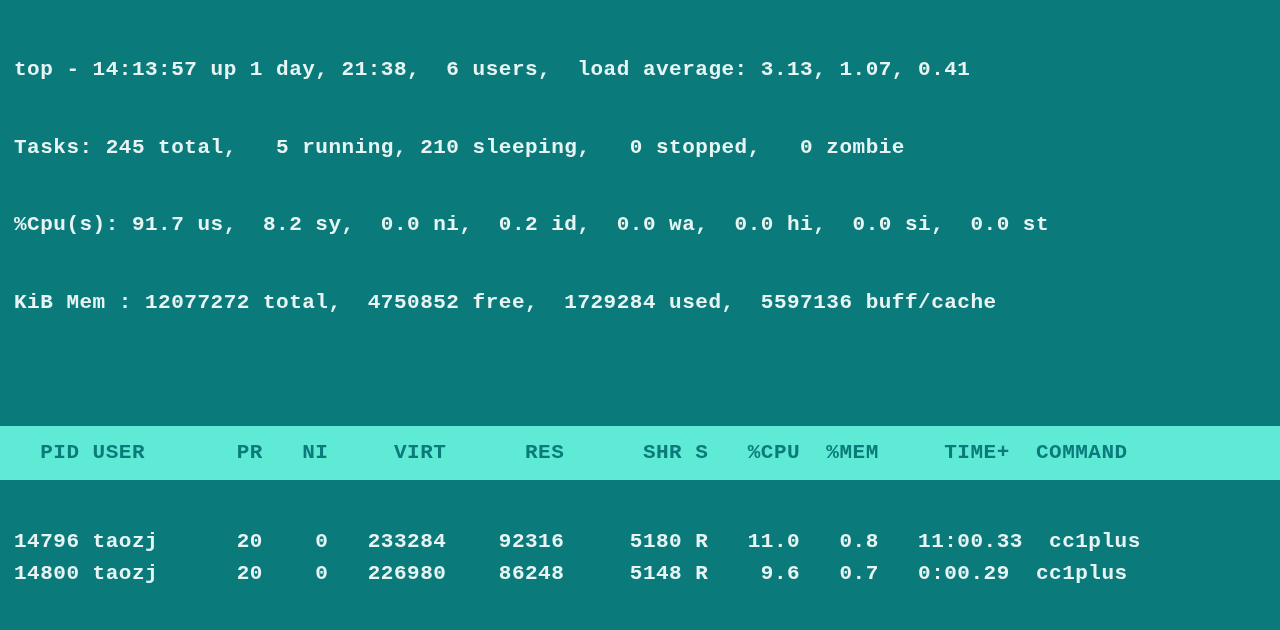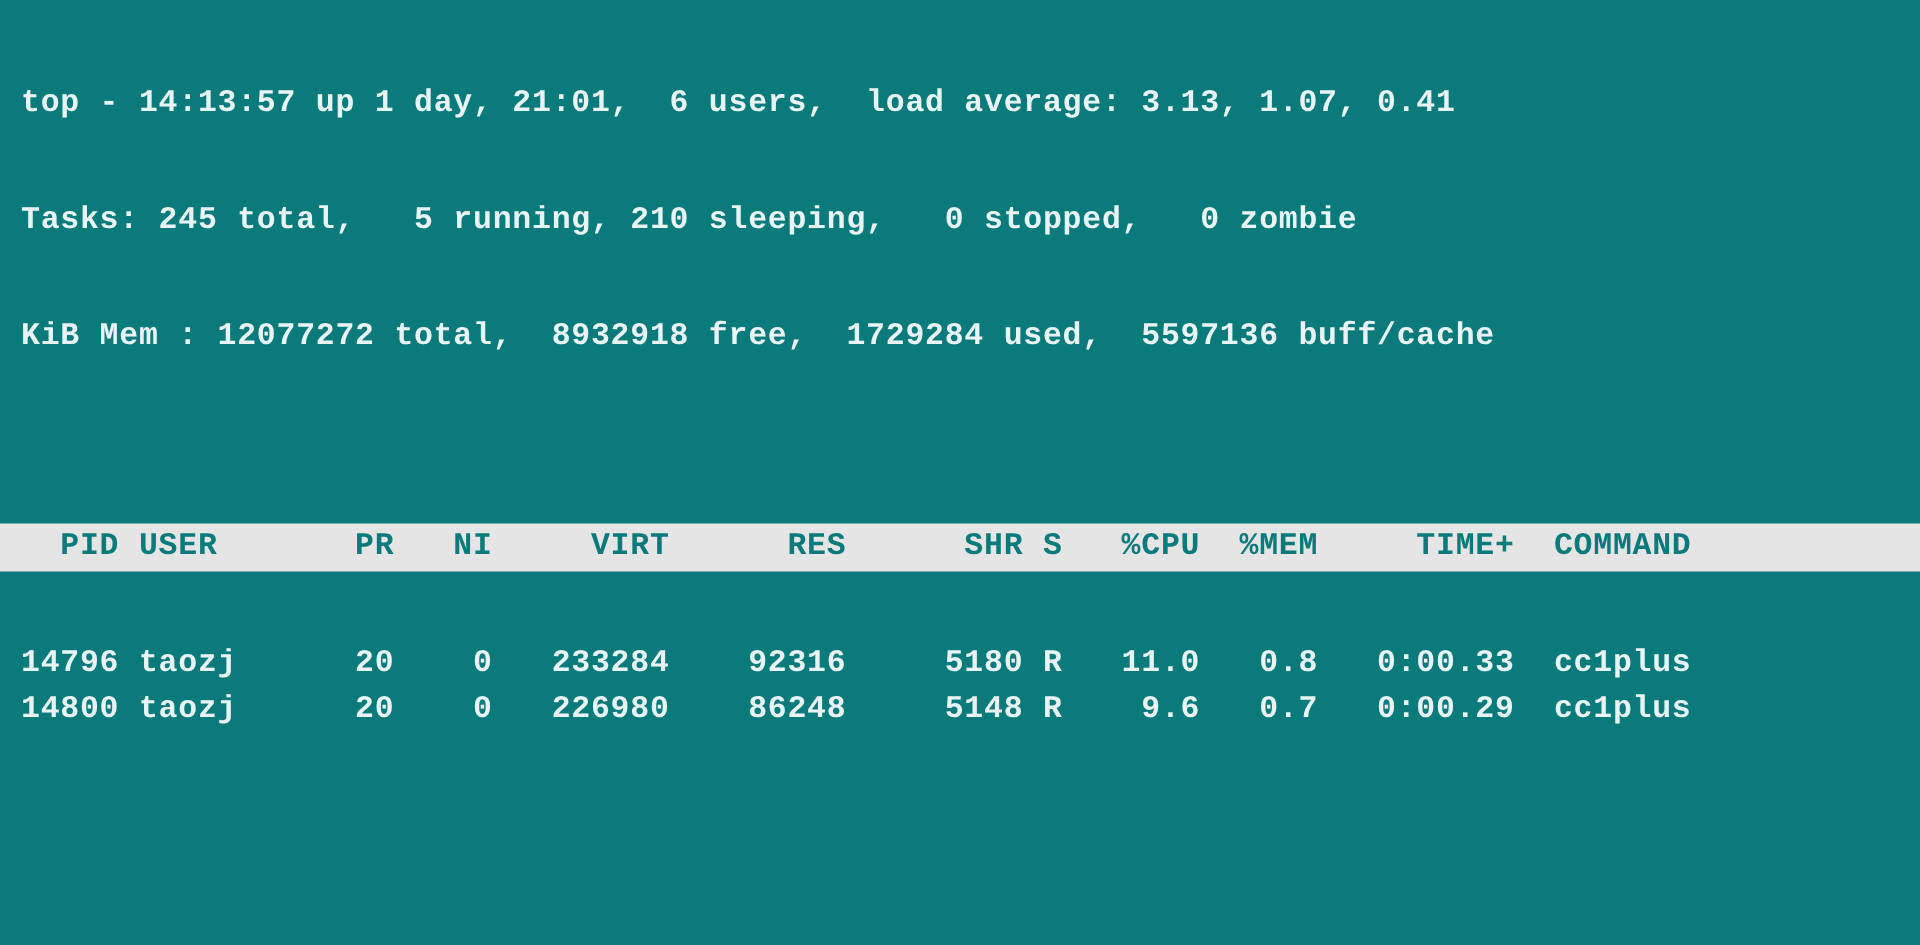--- a/index.html
+++ b/index.html
@@ -18,36 +18,37 @@
     padding: 8px 14px;
     white-space: pre;
   }
   .summary-line {
     line-height: 1.5;
   }
   .spacer {
     height: 16px;
   }
   .header-row {
-    background: #e5e5e5;
+    background: #5eead4;
     color: #0a7a7a;
     line-height: 1.45;
-    padding: 1px 0;
+    padding: 12px 0;
     margin-left: -14px;
     margin-right: -14px;
     padding-left: 14px;
     padding-right: 14px;
   }
   .proc-row {
     line-height: 1.5;
   }
 </style>
 </head>
 <body>
 
 <div class="terminal">
-  <div class="summary-line">top - 14:13:57 up 1 day, 21:01,  6 users,  load average: 3.13, 1.07, 0.41</div>
+  <div class="summary-line">top - 14:13:57 up 1 day, 21:38,  6 users,  load average: 3.13, 1.07, 0.41</div>
   <div class="summary-line">Tasks: 245 total,   5 running, 210 sleeping,   0 stopped,   0 zombie</div>
-  <div class="summary-line">KiB Mem : 12077272 total,  8932918 free,  1729284 used,  5597136 buff/cache</div>
+  <div class="summary-line">%Cpu(s): 91.7 us,  8.2 sy,  0.0 ni,  0.2 id,  0.0 wa,  0.0 hi,  0.0 si,  0.0 st</div>
+  <div class="summary-line">KiB Mem : 12077272 total,  4750852 free,  1729284 used,  5597136 buff/cache</div>
   <div class="spacer"></div>
   <div class="header-row" id="header-row">  PID USER       PR   NI     VIRT      RES      SHR S   %CPU  %MEM     TIME+  COMMAND       </div>
-  <div id="proc-body"><div class="proc-row">14796 taozj      20    0   233284    92316     5180 R   11.0   0.8   0:00.33  cc1plus       </div><div class="proc-row">14800 taozj      20    0   226980    86248     5148 R    9.6   0.7   0:00.29  cc1plus       </div></div>
+  <div id="proc-body"><div class="proc-row">14796 taozj      20    0   233284    92316     5180 R   11.0   0.8   11:00.33  cc1plus       </div><div class="proc-row">14800 taozj      20    0   226980    86248     5148 R    9.6   0.7   0:00.29  cc1plus       </div></div>
 </div>
 
 </body></html>

